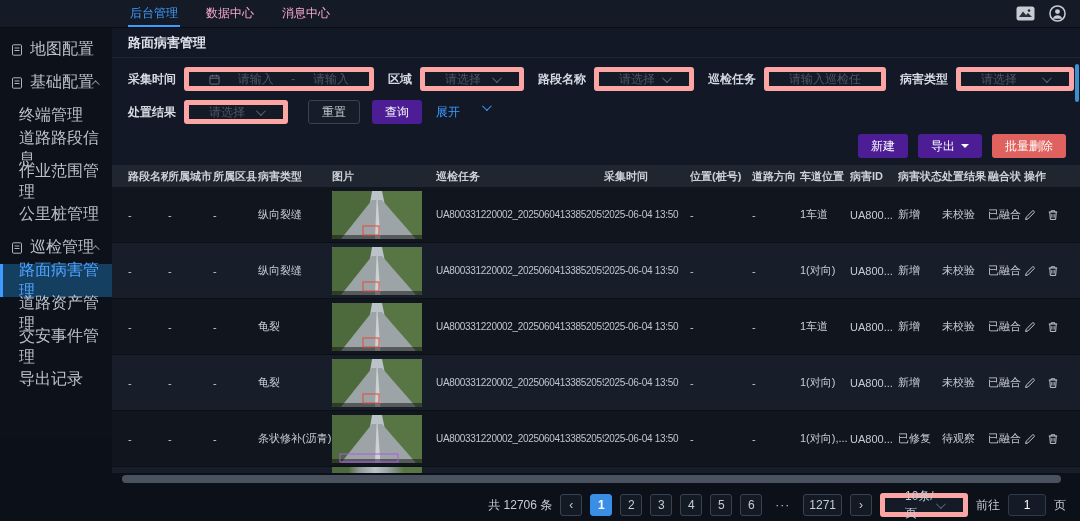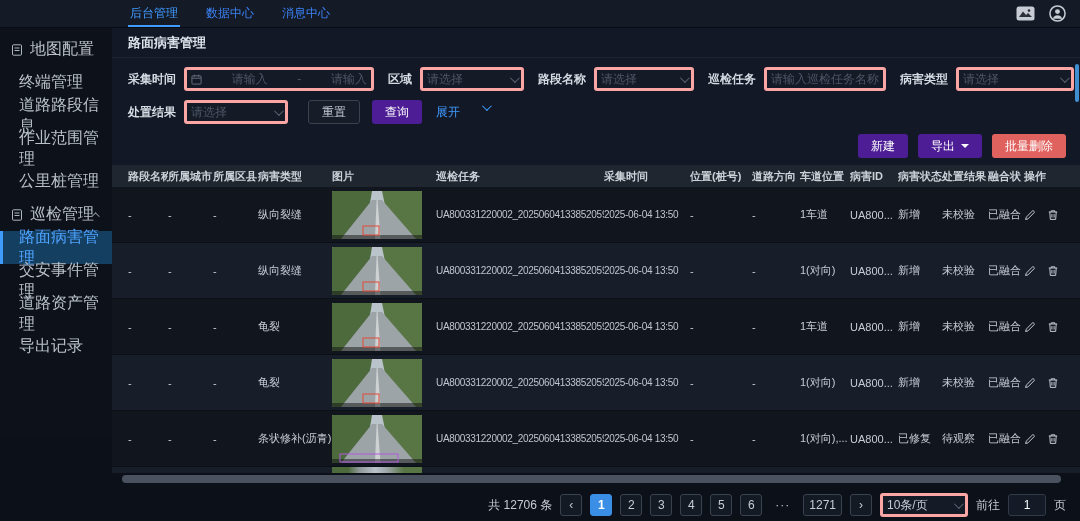--- a/index.html
+++ b/index.html
@@ -3,21 +3,21 @@
 <meta charset="utf-8">
 <style>
   * { box-sizing: border-box; margin: 0; padding: 0; }
   html,body { width:1080px; height:521px; overflow:hidden; }
   body { background:#0c1018; font-family:"Liberation Sans","DejaVu Sans",sans-serif; color:#c6ccd5; }
   .app { width:1080px; height:438px; display:flex; flex-direction:column; background:#0c1018; }
 
   
   .topbar { height:28px; flex:none; background:#151b26; display:flex; align-items:stretch; border-bottom:1px solid #090c12; }
   .tabs { display:flex; margin-left:116px; }
-  .tab { padding:0 14px; font-size:12px; color:#3b82f6; display:flex; align-items:center; position:relative; cursor:pointer; }
+  .tab { padding:0 14px; font-size:12px; color:#f9a8d4; display:flex; align-items:center; position:relative; cursor:pointer; }
   .tab.active { color:#3f9bff; }
   .tab.active::after { content:""; position:absolute; left:12px; right:12px; bottom:0; height:2px; background:#3f9bff; }
   .topbar-right { margin-left:auto; display:flex; align-items:center; gap:14px; padding-right:14px; }
 
   
   .body { flex:1; display:flex; min-height:0; }
   .sidebar { width:112px; flex:none; background:#0d1119; padding-top:5px; font-size:16px; }
   .side-item { height:33px; display:flex; align-items:center; padding-left:11px; color:#bac1cb; cursor:pointer; }
   .side-item .doc-icon { margin-right:7px; flex:none; display:flex; }
   .side-item.child { padding-left:19px; }
@@ -26,21 +26,21 @@
 
   .main { flex:1; min-width:0; background:#121826; display:flex; flex-direction:column; position:relative; }
   .page-header { height:30px; flex:none; display:flex; align-items:center; padding-left:16px; border-bottom:1px solid #1d2432; }
   .page-title { font-size:13px; font-weight:bold; color:#dde2ea; }
 
   
   .filters { padding:9px 8px 0 16px; flex:none; font-size:12px; }
   .frow { display:flex; align-items:center; height:24px; margin-bottom:9px; }
   .fgroup { display:flex; align-items:center; margin-right:14px; }
   .flabel { font-weight:bold; color:#d5dae2; margin-right:8px; white-space:nowrap; }
-  .fbox { height:24px; background:#141a26; border:3px solid #fca5a5; border-radius:3px; display:flex; align-items:center; color:#4d5666; padding:0 4px; }
+  .fbox { height:24px; background:#141a26; border:5px solid #fca5a5; border-radius:3px; display:flex; align-items:center; color:#4d5666; padding:0 20px; }
   .ph { color:#4d5666; white-space:nowrap; overflow:hidden; }
   .daterange { width:190px; justify-content:space-between; }
   .sel { justify-content:space-between; }
   .chev { flex:none; width:7px; height:7px; border-right:1.2px solid #5b6473; border-bottom:1.2px solid #5b6473; transform:rotate(45deg) translateY(-2px); }
   .chev.blue { border-color:#3f9bff; }
   .btn { height:24px; border-radius:3px; font-size:12px; display:inline-flex; align-items:center; justify-content:center; padding:0 13px; cursor:pointer; border:none; white-space:nowrap; }
   .btn-plain { border:1px solid #3a4250; background:#161c28; color:#c6ccd5; }
   .btn-primary { background:#4c1d95; color:#fff; }
   .btn-danger { background:#e0625f; color:#fff; }
   .expand-link { color:#3f9bff; display:flex; align-items:flex-start; gap:22px; cursor:pointer; margin-left:4px; }
@@ -110,20 +110,31 @@
         <div class="side-item parent">
           <span class="doc-icon">
             <svg width="12" height="12" viewBox="0 0 12 12">
               <rect x="1.5" y="0.8" width="9" height="10.4" rx="1" fill="none" stroke="#aeb6c0"></rect>
               <line x1="3.5" y1="4" x2="8.5" y2="4" stroke="#aeb6c0"></line>
               <line x1="3.5" y1="6.5" x2="8.5" y2="6.5" stroke="#aeb6c0"></line>
             </svg>
           </span>
           <span>地图配置</span>
         </div>
+        <div class="side-item parent">
+          <span class="doc-icon">
+            <svg width="12" height="12" viewBox="0 0 12 12">
+              <rect x="1.5" y="0.8" width="9" height="10.4" rx="1" fill="none" stroke="#aeb6c0"></rect>
+              <line x1="3.5" y1="4" x2="8.5" y2="4" stroke="#aeb6c0"></line>
+              <line x1="3.5" y1="6.5" x2="8.5" y2="6.5" stroke="#aeb6c0"></line>
+            </svg>
+          </span>
+          <span>基础配置</span>
+          <span class="caret-up"></span>
+        </div>
         <div class="side-item child">
           <span>终端管理</span>
         </div>
         <div class="side-item child">
           <span>道路路段信息</span>
         </div>
         <div class="side-item child">
           <span>作业范围管理</span>
         </div>
         <div class="side-item child">
@@ -137,24 +148,24 @@
               <line x1="3.5" y1="6.5" x2="8.5" y2="6.5" stroke="#aeb6c0"></line>
             </svg>
           </span>
           <span>巡检管理</span>
           <span class="caret-up"></span>
         </div>
         <div class="side-item child active">
           <span>路面病害管理</span>
         </div>
         <div class="side-item child">
+          <span>道路资产管理</span>
+        </div>
+        <div class="side-item child">
           <span>交安事件管理</span>
-        </div>
-        <div class="side-item child">
-          <span>道路资产管理</span>
         </div>
         <div class="side-item child">
           <span>导出记录</span>
         </div>
       </aside>
 
     <main class="main">
       <div class="page-header">
         <span class="page-title">路面病害管理</span>
       </div>

